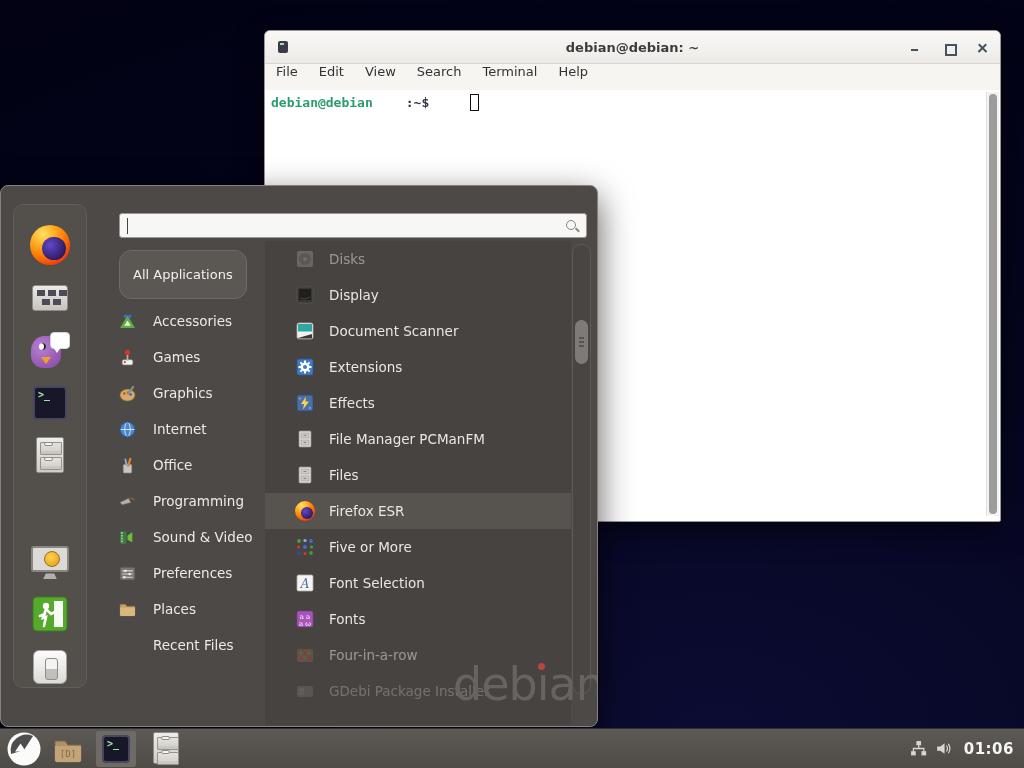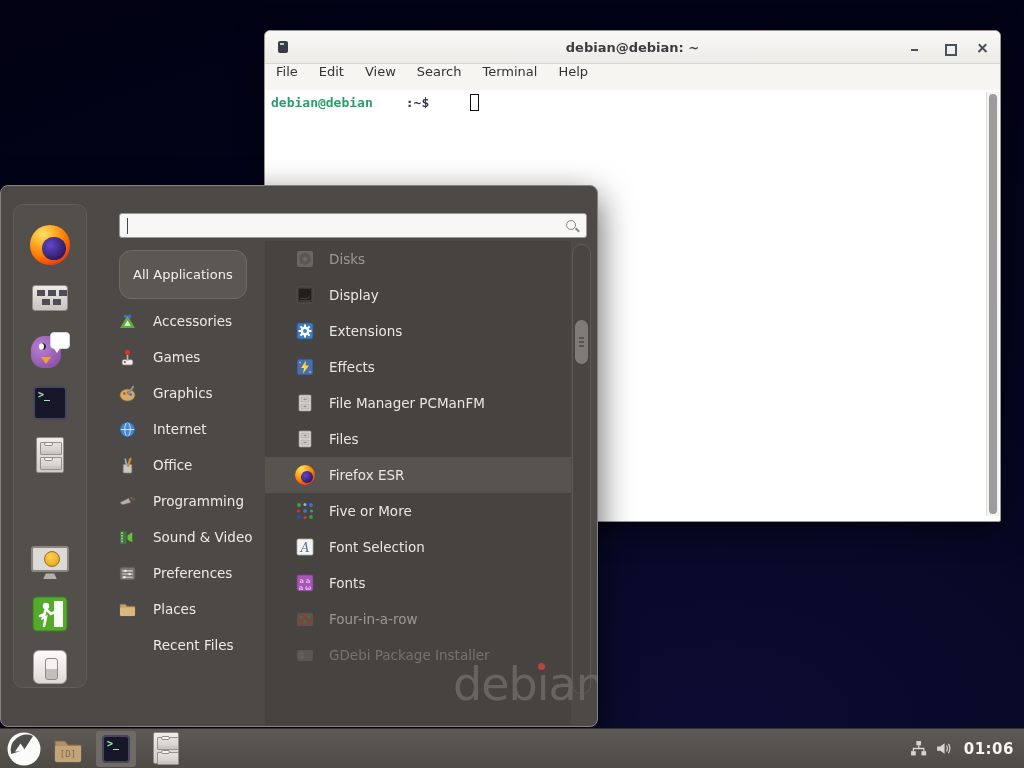--- a/index.html
+++ b/index.html
@@ -328,20 +328,28 @@
       <div class="app-row">
         <svg class="ai" viewBox="0 0 20 20">
             <rect x="2" y="2" width="16" height="16" rx="2" fill="#3a3834" stroke="#5a5651" stroke-width=".8"></rect>
             <rect x="4" y="4" width="12" height="11" fill="#211f1e"></rect>
             <path d="M5 13 Q10 15.5 15 12" stroke="#46433f" stroke-width="1" fill="none"></path>
           </svg>
         <span class="app-label">Display</span>
       </div>
       <div class="app-row">
         <svg class="ai" viewBox="0 0 20 20">
+            <rect x="2" y="2" width="16" height="16" rx="2" fill="#f2f1ef" stroke="#b0ada8" stroke-width=".8"></rect>
+            <rect x="3" y="3" width="14" height="7.5" fill="#2fa7a0"></rect>
+            <path d="M3 17 L17 13 V17 Q17 17.5 16.5 17.5 H3.5 Q3 17.5 3 17 Z" fill="#3a3834"></path>
+          </svg>
+        <span class="app-label">Document Scanner</span>
+      </div>
+      <div class="app-row">
+        <svg class="ai" viewBox="0 0 20 20">
             <rect x="2" y="2" width="16" height="16" rx="2" fill="#3f7cc0" stroke="#2a5a94" stroke-width=".8"></rect>
             <rect x="9" y="3.5" width="2" height="13" fill="#ffffff" transform="rotate(0 10 10)"></rect>
             <rect x="9" y="3.5" width="2" height="13" fill="#ffffff" transform="rotate(45 10 10)"></rect>
             <rect x="9" y="3.5" width="2" height="13" fill="#ffffff" transform="rotate(90 10 10)"></rect>
             <rect x="9" y="3.5" width="2" height="13" fill="#ffffff" transform="rotate(135 10 10)"></rect>
             <circle cx="10" cy="10" r="4.5" fill="#ffffff"></circle>
             <circle cx="10" cy="10" r="2" fill="#3f7cc0"></circle>
           </svg>
         <span class="app-label">Extensions</span>
       </div>

